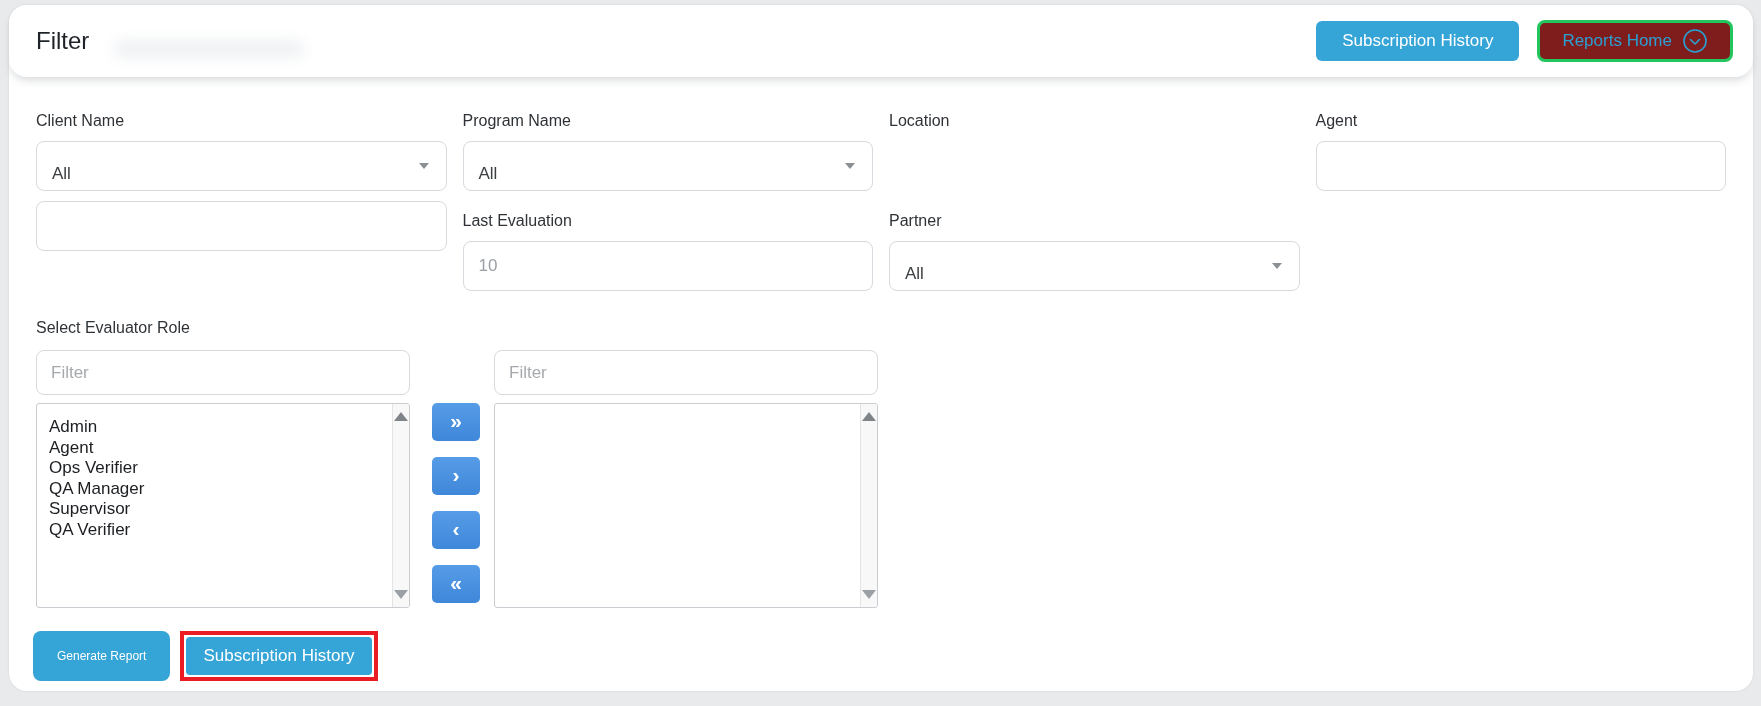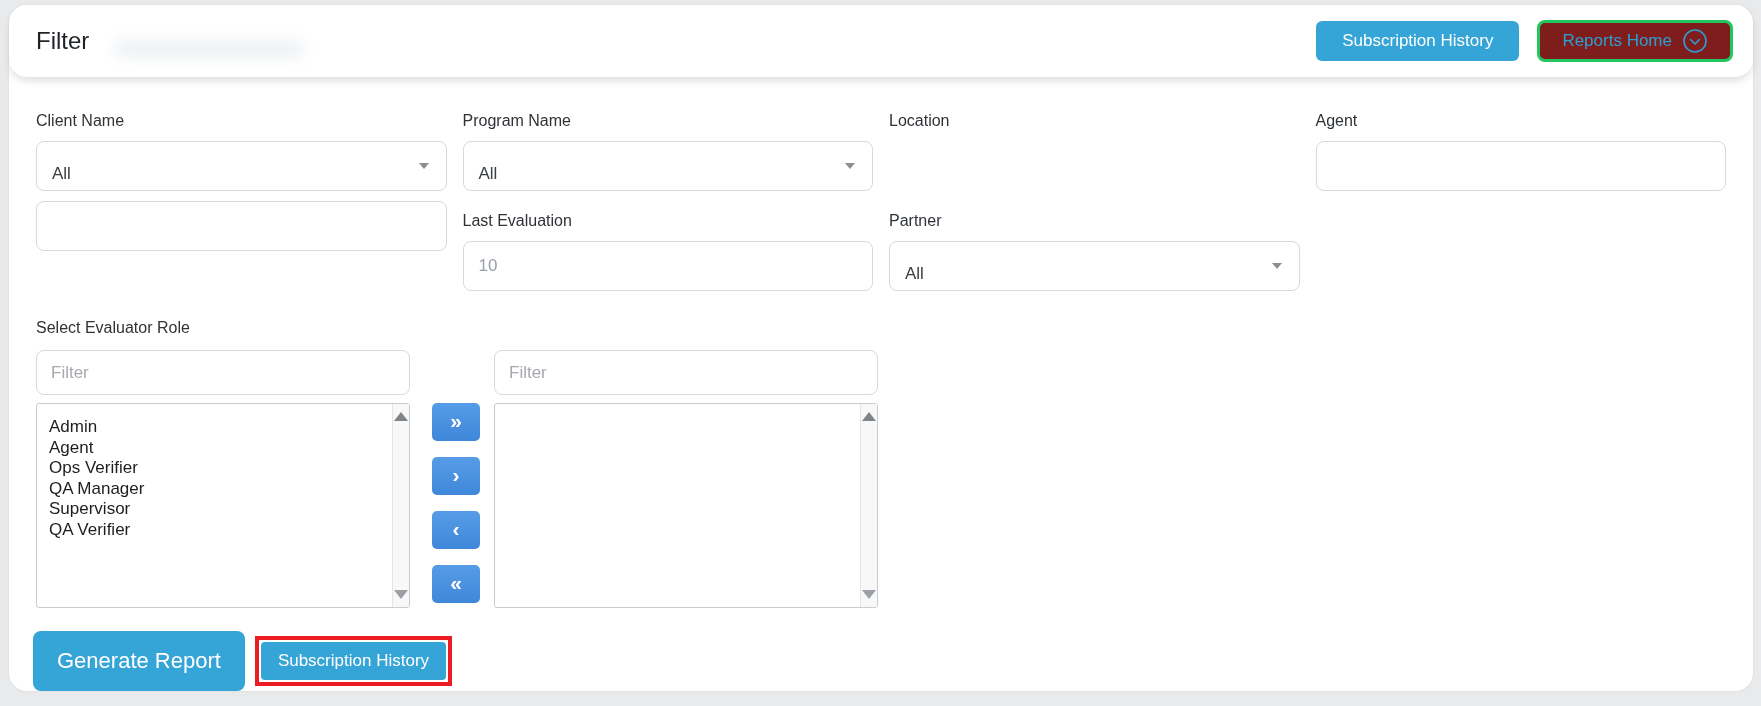--- a/index.html
+++ b/index.html
@@ -95,21 +95,21 @@
     width:48px; height:38px; border:none; border-radius:5px; cursor:pointer;
     background:linear-gradient(#569ce7, #3f87d9); color:#fff;
     font-size:21px; font-weight:bold; line-height:1;
     display:flex; align-items:center; justify-content:center;
     padding-bottom:4px;
   }
 
   
   .actions-row { display:flex; align-items:center; margin-top:23px; margin-left:-3px; }
   .btn-generate {
-    background:#35a4d6; color:#fff; font-size:22px; height:60px;
+    background:#35a4d6; color:#fff; font-size:12px; height:50px;
     padding:0 24px; border-radius:8px;
   }
   .red-highlight {
     margin-left:10px; border:4px solid #ec1c24; padding:2px; background:#fff;
   }
   .btn-sub-history {
     background:#35a4d6; color:#fff; font-size:17px; height:38px;
     padding:0 17px; border-radius:4px;
   }
 </style>

